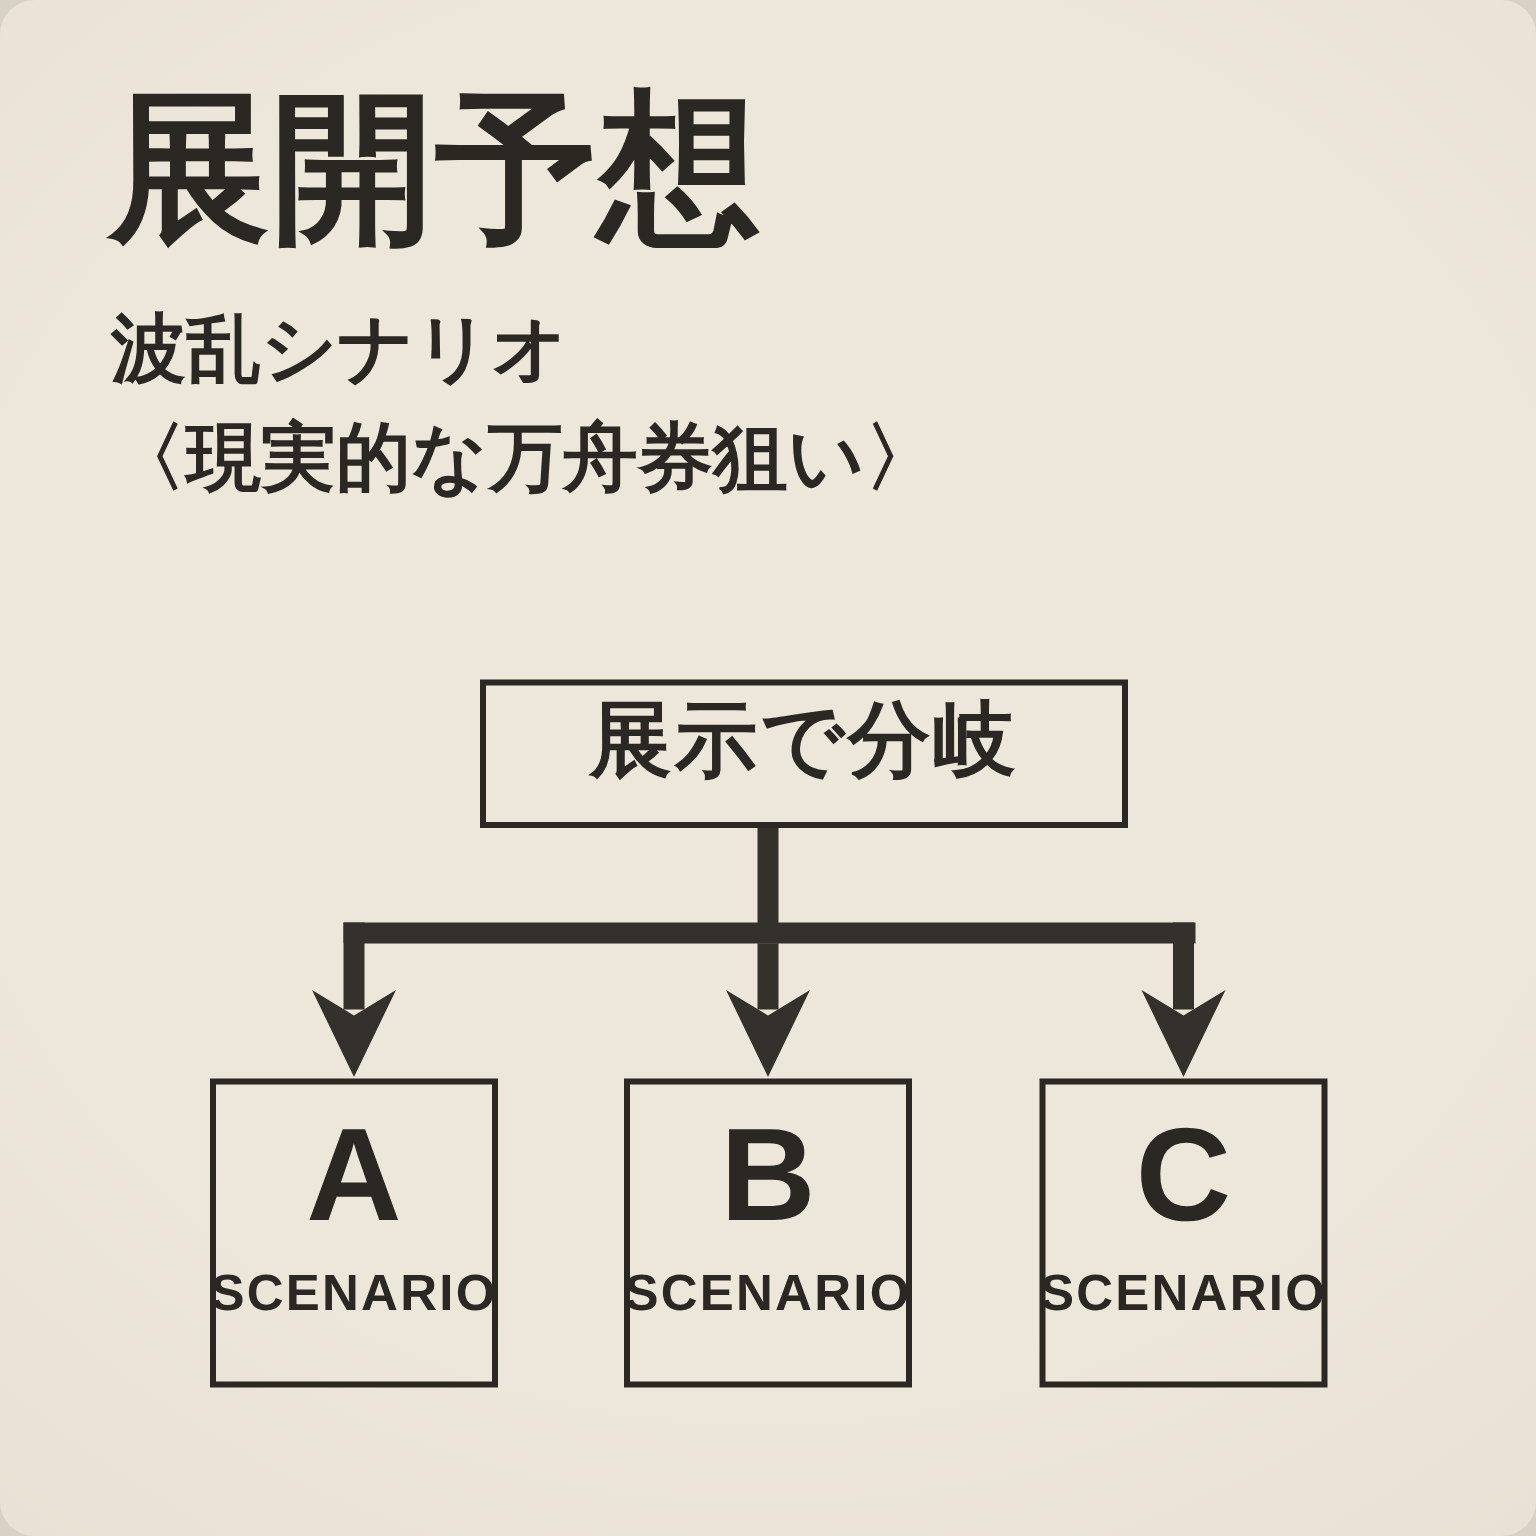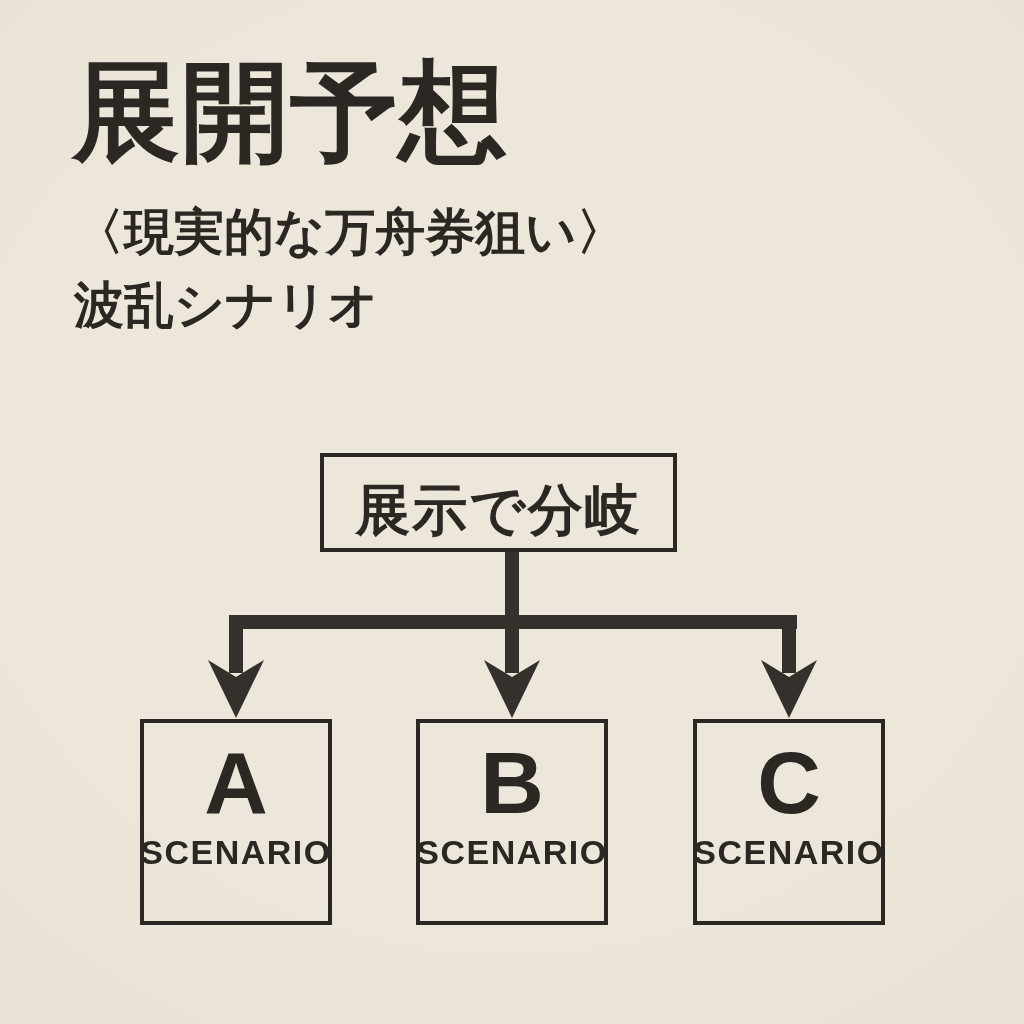--- a/index.html
+++ b/index.html
@@ -12,20 +12,21 @@
   html, body { background: #d8d2c6; }
   body { font-family: "Liberation Sans", "DejaVu Sans", sans-serif; }
   .canvas {
     position: relative;
     width: 1024px;
     height: 1024px;
     margin: 0 auto;
     overflow: hidden;
     background: radial-gradient(ellipse 90% 80% at 50% 45%, var(--bg) 55%, var(--bg-edge) 100%);
     color: var(--ink);
+    border-radius: 23px;
   }
   .title {
     position: absolute;
     left: 72px;
     top: 52px;
     font-size: 108px;
     line-height: 1.12;
     font-weight: 900;
     letter-spacing: 1px;
     color: var(--ink);
@@ -47,25 +48,25 @@
   .connectors {
     position: absolute;
     left: 0; top: 0;
     width: 1024px; height: 1024px;
   }
   .connectors .stroke { fill: var(--line); }
   .root-node {
     position: absolute;
     left: 320px;
     top: 453px;
-    width: 357px;
+    width: 432px;
     height: 99px;
     border: 4px solid var(--ink);
     display: flex;
-    align-items: flex-end;
+    align-items: flex-start;
     justify-content: center;
   }
   .root-node .root-label {
     font-size: 55px;
     font-weight: 800;
     letter-spacing: 2px;
     color: var(--ink);
     white-space: nowrap;
   }
   .scenario-box {
@@ -82,39 +83,39 @@
   .scenario-box.pos-b { left: 416px; }
   .scenario-box.pos-c { left: 693px; }
   .scenario-letter {
     margin-top: 14px;
     font-size: 88px;
     line-height: 92px;
     font-weight: 800;
     color: var(--ink);
   }
   .scenario-sublabel {
-    margin-top: 4px;
+    margin-top: 14px;
     font-size: 34px;
     line-height: 38px;
     font-weight: 700;
     letter-spacing: 1.5px;
     color: var(--ink);
     white-space: nowrap;
   }
 </style>
 </head>
 <body>
 
 <div class="canvas">
 
   <h1 class="title">展開予想</h1>
 
   <div class="subtitle">
+    <div class="subtitle-line">波乱シナリオ</div>
     <div class="subtitle-line">〈現実的な万舟券狙い〉</div>
-    <div class="subtitle-line">波乱シナリオ</div>
   </div>
 
   <svg class="connectors" viewBox="0 0 1024 1024" aria-hidden="true">
 
     <rect class="stroke" x="505" y="548" width="14" height="81"></rect>
 
     <rect class="stroke" x="229" y="615" width="568" height="14"></rect>
 
     <rect class="stroke" x="229" y="615" width="14" height="58"></rect>
     <rect class="stroke" x="505" y="629" width="14" height="44"></rect>

